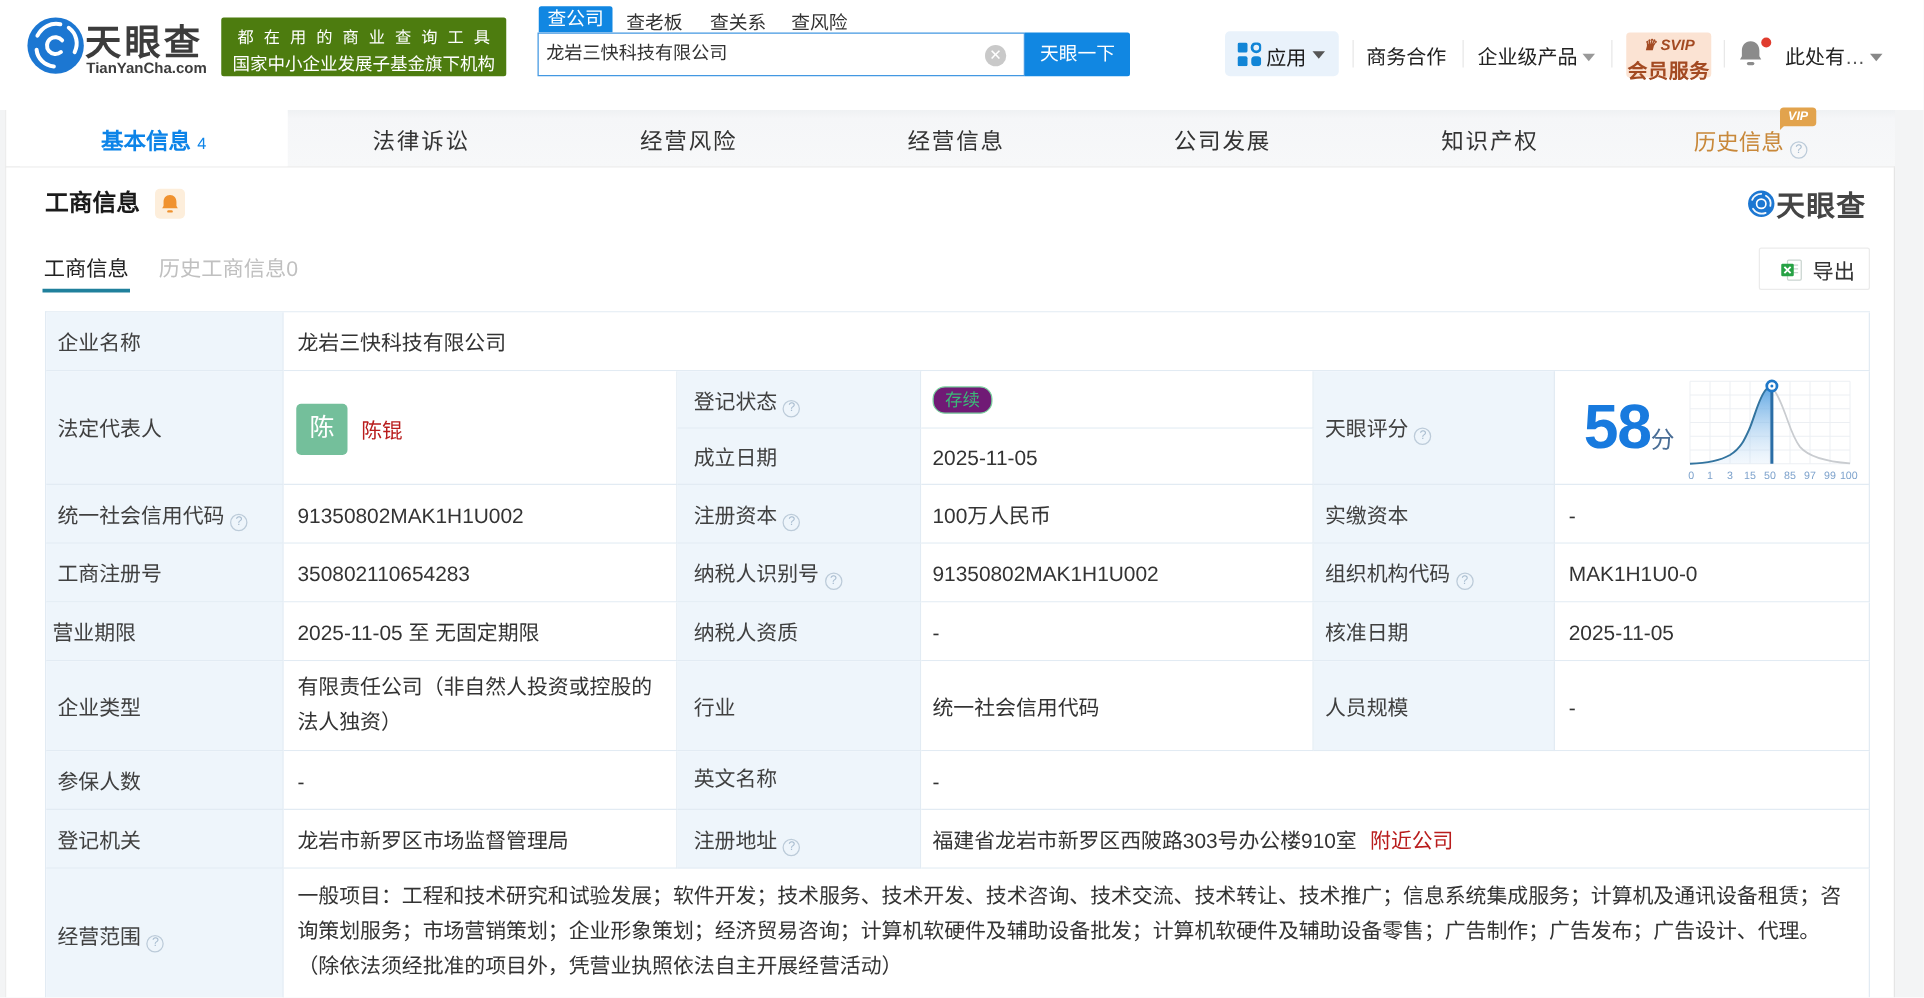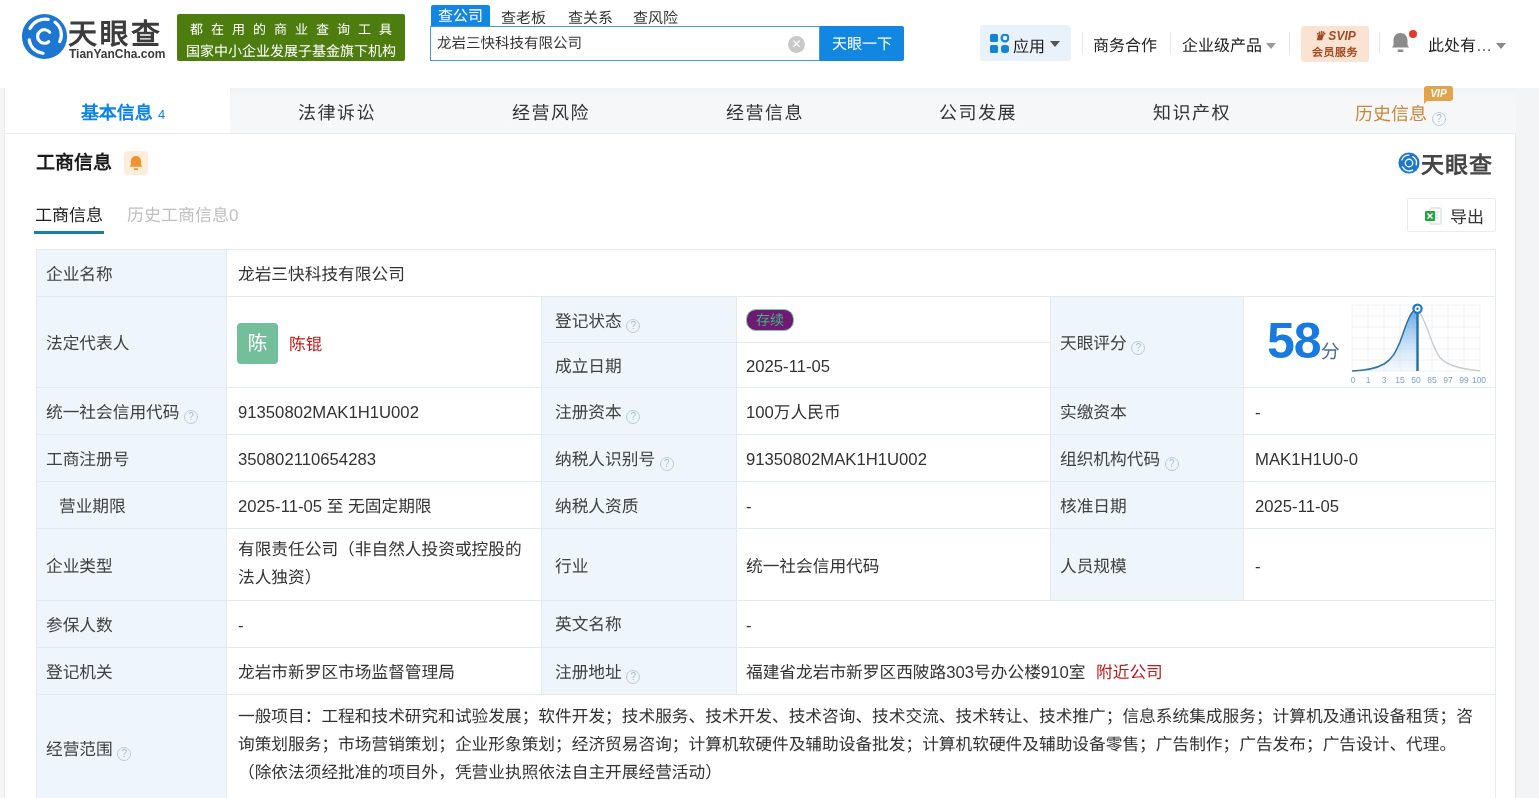--- a/index.html
+++ b/index.html
@@ -19,21 +19,21 @@
 #searchbox{position:absolute;left:430px;top:26px;width:390px;height:35px;background:#fff;border:1px solid #4398e2;line-height:33px;font-size:14.5px;color:#333;padding-left:6px;}
 #clearbtn{position:absolute;left:788px;top:36px;width:17px;height:17px;background:#c9c9c9;border-radius:50%;color:#fff;font-size:12px;line-height:16px;text-align:center;}
 #searchbtn{position:absolute;left:820px;top:26px;width:84px;height:35px;background:#1187e2;color:#fff;font-size:15px;text-align:center;line-height:35px;border-radius:0 2px 2px 0;}
 #appbtn{position:absolute;left:980px;top:25px;width:91px;height:36px;background:#e9f2fb;border-radius:4px;}
 #appbtn span{position:absolute;left:33px;top:8px;font-size:16px;color:#1b1b1b;}
 .hitem{position:absolute;top:32px;font-size:16px;color:#222;}
 .hsep{position:absolute;top:32px;width:1px;height:22px;background:#e8e8e8;}
 .caret{display:inline-block;width:0;height:0;border-left:5px solid transparent;border-right:5px solid transparent;border-top:6px solid #555;vertical-align:2px;}
 #svip{position:absolute;left:1301px;top:26px;width:68px;height:36px;background:#fbe3d3;border-radius:3px;color:#a34a22;text-align:center;}
 #svip .s1{font-size:12px;font-weight:bold;font-style:italic;margin-top:3px;}
-#svip .s2{font-size:11px;font-weight:bold;margin-top:0px;letter-spacing:0.5px;}
+#svip .s2{font-size:16px;font-weight:bold;margin-top:0px;letter-spacing:0.5px;}
 #reddot{position:absolute;left:1409px;top:30px;width:8px;height:8px;background:#e03c2e;border-radius:50%;}
 
 #card{position:absolute;left:4px;top:88px;width:1512px;height:710px;background:#fff;border-left:1px solid #ededed;border-right:1px solid #e5e5e5;}
 #tabbar{position:absolute;left:230px;top:88px;width:1286px;height:45px;background:linear-gradient(180deg,#eff1f3 0%,#f5f6f8 15%,#f7f8f9 100%);}
 #tabline{position:absolute;left:4px;top:133px;width:1512px;height:1px;background:#ebebeb;}
 .tab{position:absolute;top:98px;font-size:18px;letter-spacing:1.5px;color:#333;width:214px;text-align:center;}
 #tabactive{position:absolute;left:16px;top:88px;width:214px;height:45px;background:#fff;text-align:center;}
 #tabactive b{color:#0d84e8;font-size:18px;line-height:50px;}
 #tabactive i{font-style:normal;color:#0d84e8;font-size:13px;line-height:50px;}
 #tabhist{position:absolute;left:1297px;top:88px;width:214px;height:45px;}
@@ -210,21 +210,21 @@
 <div class="cell lbl" style="left:1051px;top:388px;width:193px;height:47px;line-height:50px;padding-left:9px;">实缴资本</div>
 <div class="cell val" style="left:1244px;top:388px;width:252px;height:47px;line-height:50px;padding-left:11px;">-</div>
 
 <div class="cell lbl" style="left:37px;top:435px;width:190px;height:47px;line-height:50px;padding-left:9px;">工商注册号</div>
 <div class="cell val" style="left:227px;top:435px;width:315px;height:47px;line-height:50px;padding-left:11px;">350802110654283</div>
 <div class="cell lbl" style="left:542px;top:435px;width:195px;height:47px;line-height:50px;padding-left:13px;">纳税人识别号 <i class="qmark">?</i></div>
 <div class="cell val" style="left:737px;top:435px;width:314px;height:47px;line-height:50px;padding-left:9px;">91350802MAK1H1U002</div>
 <div class="cell lbl" style="left:1051px;top:435px;width:193px;height:47px;line-height:50px;padding-left:9px;">组织机构代码 <i class="qmark">?</i></div>
 <div class="cell val" style="left:1244px;top:435px;width:252px;height:47px;line-height:50px;padding-left:11px;">MAK1H1U0-0</div>
 
-<div class="cell lbl" style="left:37px;top:482px;width:190px;height:47px;line-height:50px;padding-left:22px;">营业期限</div>
+<div class="cell lbl" style="left:37px;top:482px;width:190px;height:47px;line-height:50px;padding-left:5px;">营业期限</div>
 <div class="cell val" style="left:227px;top:482px;width:315px;height:47px;line-height:50px;padding-left:11px;">2025-11-05 至 无固定期限</div>
 <div class="cell lbl" style="left:542px;top:482px;width:195px;height:47px;line-height:50px;padding-left:13px;">纳税人资质</div>
 <div class="cell val" style="left:737px;top:482px;width:314px;height:47px;line-height:50px;padding-left:9px;">-</div>
 <div class="cell lbl" style="left:1051px;top:482px;width:193px;height:47px;line-height:50px;padding-left:9px;">核准日期</div>
 <div class="cell val" style="left:1244px;top:482px;width:252px;height:47px;line-height:50px;padding-left:11px;">2025-11-05</div>
 
 <div class="cell lbl" style="left:37px;top:529px;width:190px;height:72px;line-height:75px;padding-left:9px;">企业类型</div>
 <div class="cell val" style="left:227px;top:529px;width:315px;height:72px;padding:7px 0 0 11px;line-height:28px;white-space:nowrap;">有限责任公司（非自然人投资或控股的<br>法人独资）</div>
 <div class="cell lbl" style="left:542px;top:529px;width:195px;height:72px;line-height:75px;padding-left:13px;">行业</div>
 <div class="cell val" style="left:737px;top:529px;width:314px;height:72px;line-height:75px;padding-left:9px;">统一社会信用代码</div>

